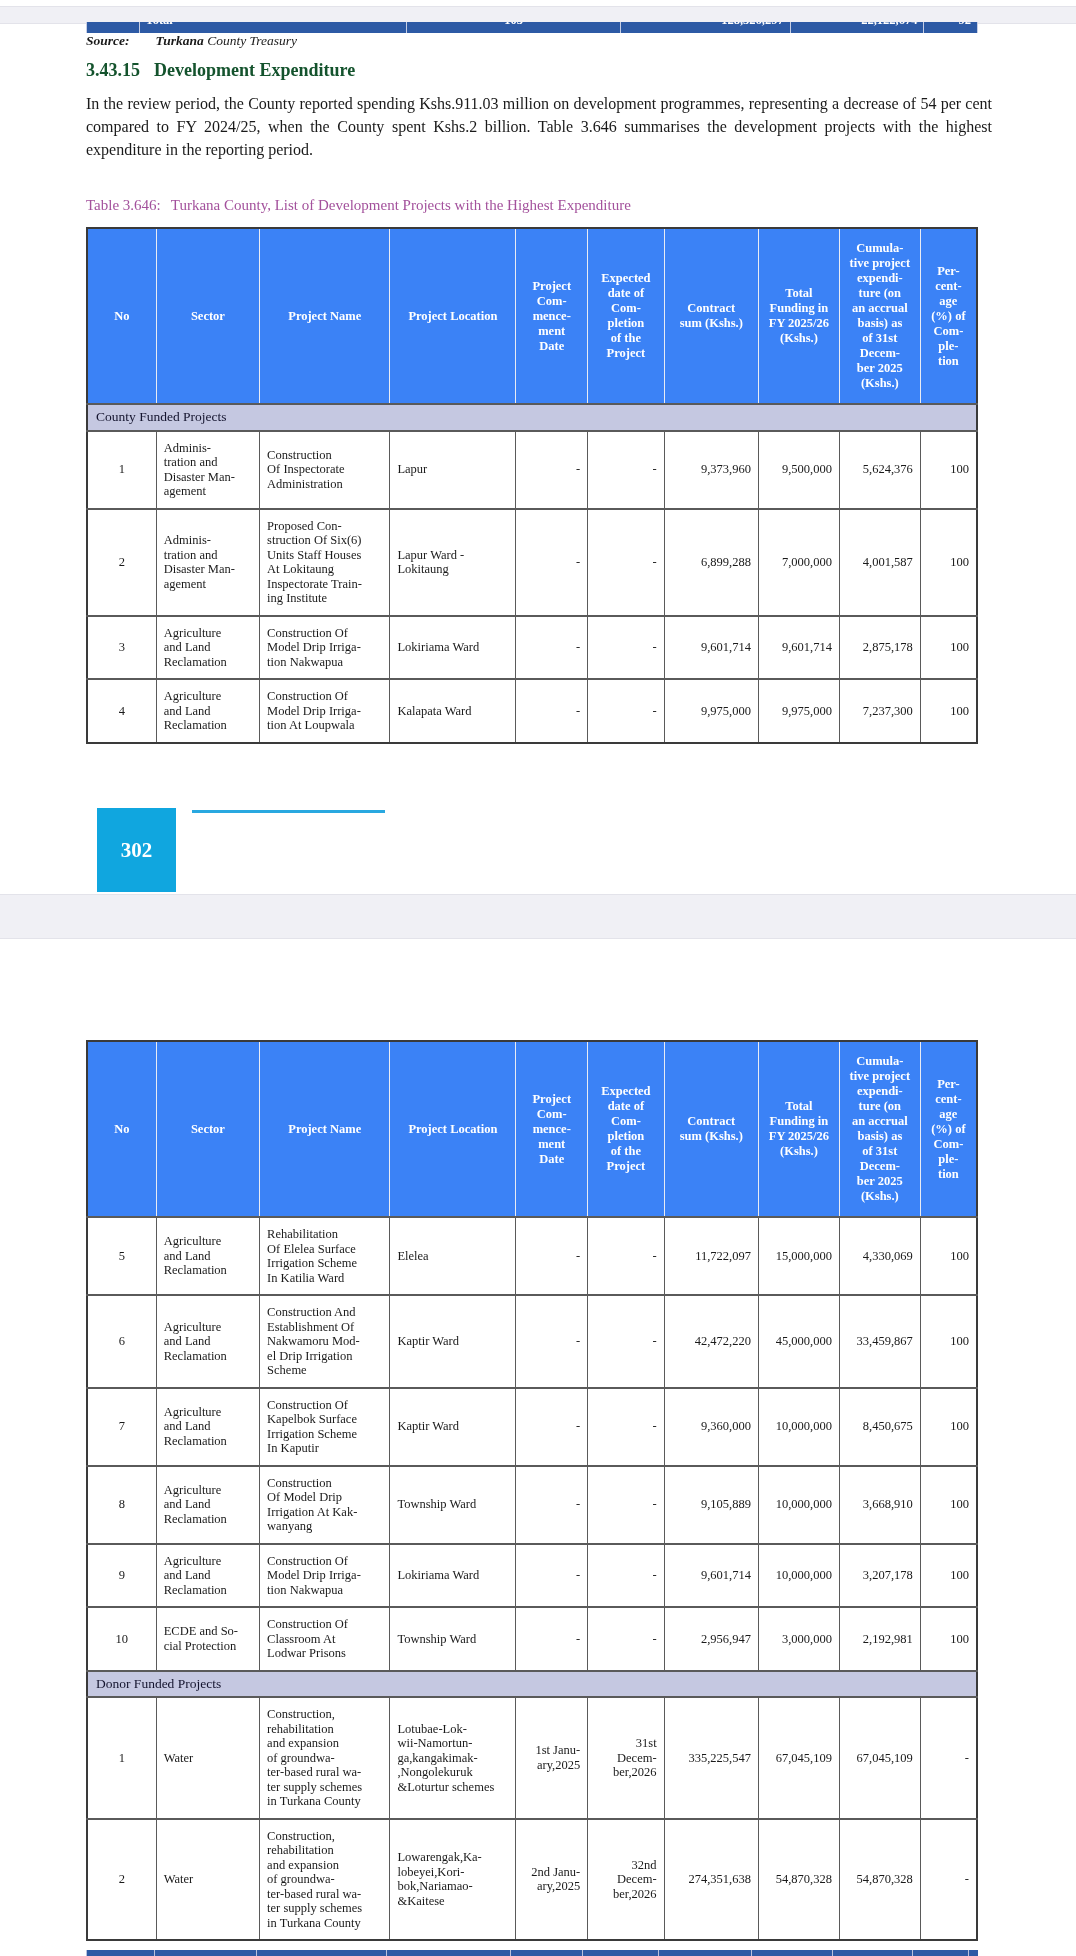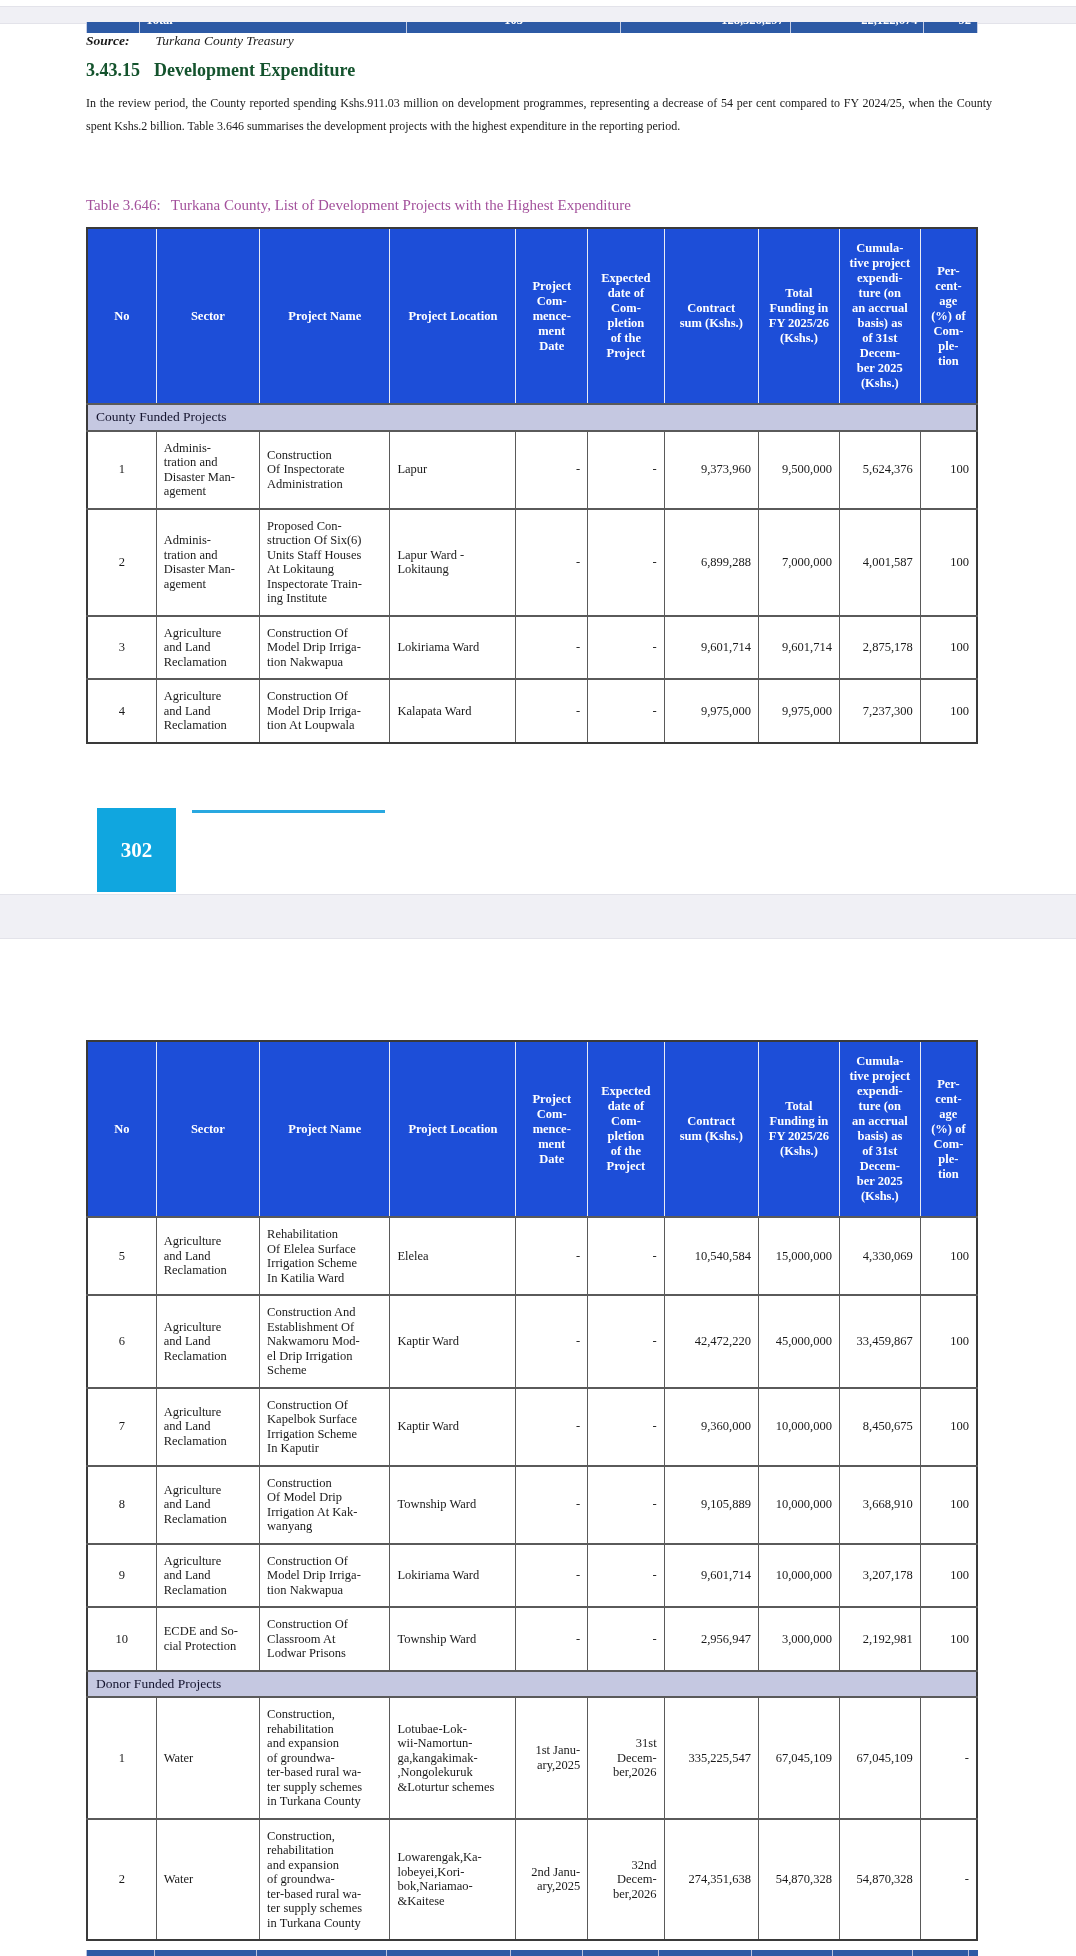--- a/index.html
+++ b/index.html
@@ -18,39 +18,39 @@
   #top-sliver{position:absolute;left:86px;top:22px;width:892px;height:11px;overflow:hidden;}
   #top-sliver .sliver-row{display:flex;height:26px;margin-top:-15px;background:#2d5aa5;}
   #top-sliver .sliver-cell{display:flex;align-items:center;border-right:1px solid #c7cfe6;color:#ffffff;
     font-weight:bold;font-size:12.5px;padding:0 6px;box-sizing:border-box;}
   #top-sliver .sliver-cell:first-child{border-left:1px solid #c7cfe6;}
   .al-l{justify-content:flex-start;} .al-c{justify-content:center;} .al-r{justify-content:flex-end;}
 
   
   #source-line{position:absolute;left:86px;top:33px;font-size:13.5px;font-style:italic;}
   #source-line .src-label{font-weight:bold;}
-  #source-line .src-bold{font-weight:normal;margin-left:26px;}
+  #source-line .src-bold{font-weight:bold;margin-left:26px;}
 
   
   #heading{position:absolute;left:86px;top:60px;font-size:18px;font-weight:bold;color:#14532d;}
   #heading .h-num{margin-right:14px;}
 
   
-  #paragraph{position:absolute;left:86px;top:92px;width:906px;font-size:12px;line-height:23px;text-align:justify;}
+  #paragraph{position:absolute;left:86px;top:92px;width:906px;font-size:16px;line-height:23px;text-align:justify;}
 
   
   #caption{position:absolute;left:86px;top:197px;font-size:15px;color:#a3519c;}
   #caption .cap-label{margin-right:10px;text-align:center;}
 
   
   .proj-table{position:absolute;left:86px;width:892px;border-collapse:collapse;table-layout:fixed;
     font-size:12.5px;line-height:14.5px;}
   .proj-table th,.proj-table td{border:1px solid #5a5a5a;vertical-align:middle;box-sizing:border-box;
     white-space:pre-line;overflow:hidden;}
-  .proj-table thead th{background:#1d4ed8;color:#ffffff;font-weight:bold;text-align:center;
+  .proj-table thead th{background:#3b82f6;color:#ffffff;font-weight:bold;text-align:center;
     padding:12px 3px;font-size:12.5px;line-height:15px;border-color:#e8ebf4;border-top-color:#3a3a3a;}
   .proj-table thead th:first-child{border-left-color:#3a3a3a;}
   .proj-table thead th:last-child{border-right-color:#3a3a3a;}
   .proj-table{border:2px solid #3a3a3a;}
   .proj-table td{padding:9px 6px;border-top-width:2px;}
   .proj-table td.c0{text-align:center;padding:9px 2px;}
   .proj-table td.c1,.proj-table td.c2,.proj-table td.c3{text-align:left;padding-left:7px;}
   .proj-table td.c4,.proj-table td.c5{text-align:right;padding-right:7px;}
   .proj-table td.c6,.proj-table td.c7,.proj-table td.c8,.proj-table td.c9{text-align:right;padding-right:7px;}
   .proj-table tr.section-row td{background:#c5c8e1;color:#14142e;text-align:left;font-size:13.5px;
@@ -304,21 +304,21 @@
           <td class="c1">Agriculture
 and Land
 Reclamation</td>
           <td class="c2">Rehabilitation
 Of Elelea Surface
 Irrigation Scheme
 In Katilia Ward</td>
           <td class="c3">Elelea</td>
           <td class="c4">-</td>
           <td class="c5">-</td>
-          <td class="c6">10,540,584</td>
+          <td class="c6">11,722,097</td>
           <td class="c7">15,000,000</td>
           <td class="c8">4,330,069</td>
           <td class="c9">100</td>
         </tr>
         <tr>
           <td class="c0">6</td>
           <td class="c1">Agriculture
 and Land
 Reclamation</td>
           <td class="c2">Construction And

